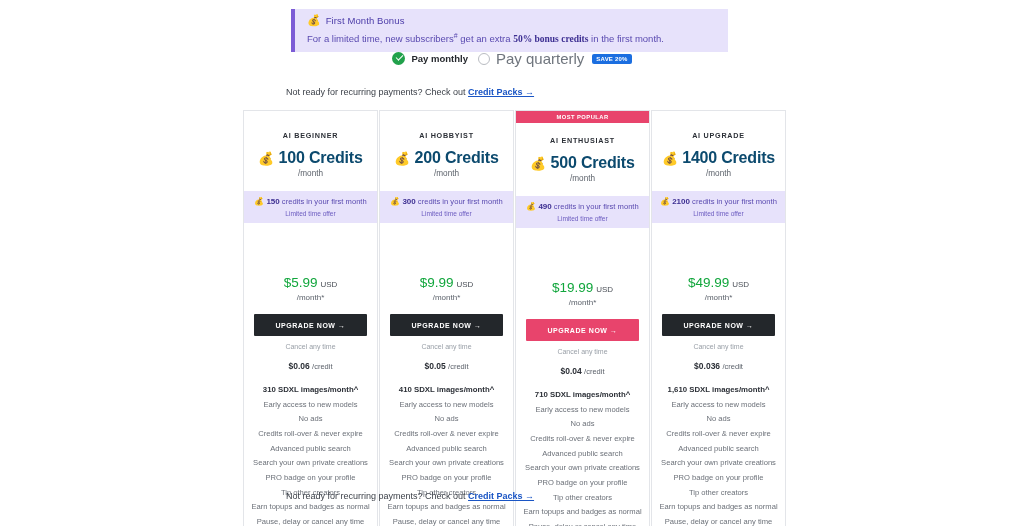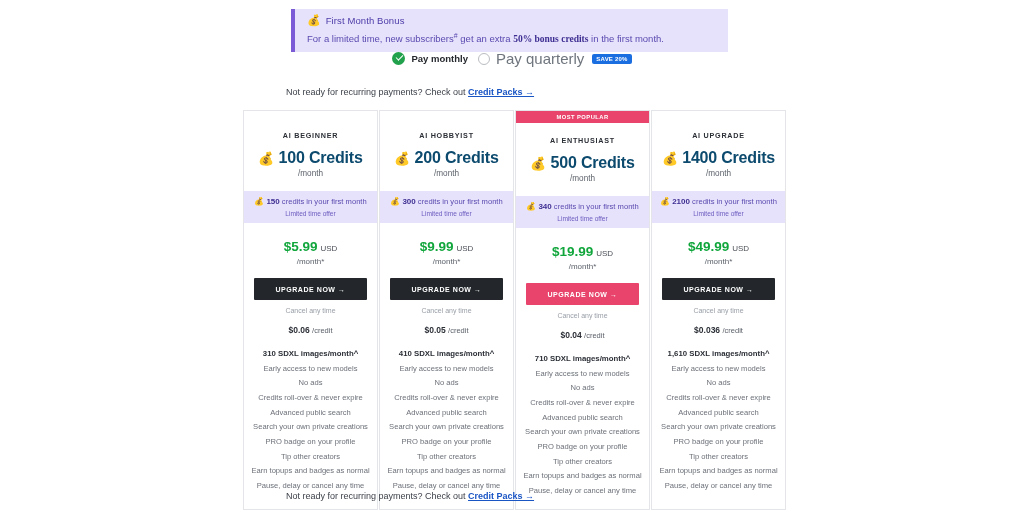--- a/index.html
+++ b/index.html
@@ -119,21 +119,21 @@
   .bonus-strip-main .bag { font-size: 8px; }
   .bonus-strip-main b { color: #3d2f92; font-weight: bold; font-size: 8px; }
   .bonus-strip-sub {
     margin-top: 3px; font-size: 6.6px; color: #6c5cc0;
   }
 
   .price-row {
     margin-top: 16px;
     display: flex; align-items: baseline; justify-content: center; gap: 3px;
   }
-  .price-amt { font-size: 13.5px; font-weight: bold; color: #11a63c; }
+  .price-amt { font-size: 13.5px; font-weight: normal; color: #11a63c; margin-top: 36px; }
   .price-cur { font-size: 8px; color: #4a4f57; }
   .price-period {
     margin-top: 3px; font-size: 8px; color: #5c626b; text-align: center;
   }
 
   .cta {
     margin: 12px auto 0; display: block;
     width: 113px; height: 22px;
     background: #23272b; color: #fff;
     border: none; border-radius: 1px;
@@ -265,21 +265,21 @@
         <div class="ribbon">MOST POPULAR</div>
         <div class="card-inner-top">
           <div class="plan-name">AI ENTHUSIAST</div>
           <div class="credits-row">
             <span class="bag-emoji">💰</span>
             <span class="credits-amt">500 Credits</span>
           </div>
           <div class="per-month-small">/month</div>
         </div>
         <div class="bonus-strip">
-          <div class="bonus-strip-main"><span class="bag">💰</span> <b>340</b><span> credits in your first month</span></div>
+          <div class="bonus-strip-main"><span class="bag">💰</span> <b>490</b><span> credits in your first month</span></div>
           <div class="bonus-strip-sub">Limited time offer</div>
         </div>
         <div class="price-row">
           <span class="price-amt">$19.99</span>
           <span class="price-cur">USD</span>
         </div>
         <div class="price-period">/month*</div>
         <button class="cta pink">UPGRADE NOW →</button>
         <div class="cancel-note">Cancel any time</div>
         <div class="per-credit"><b>$0.04</b> <span>/credit</span></div>

